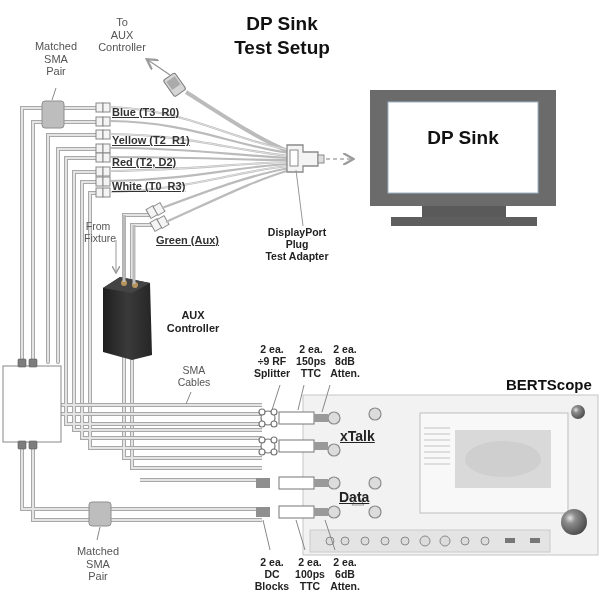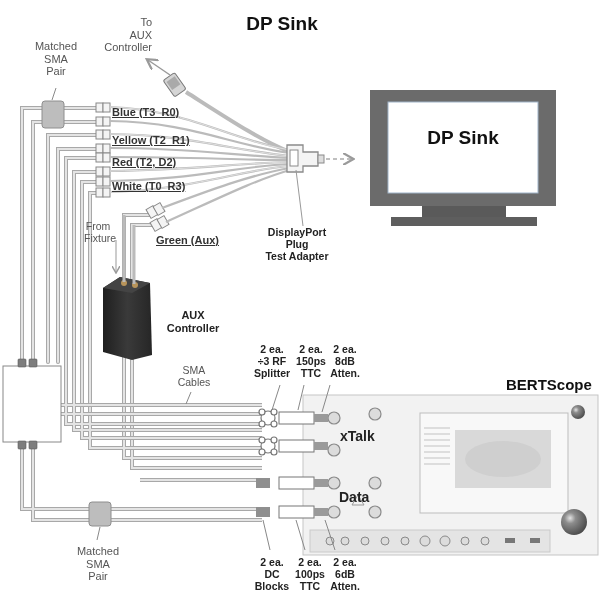--- a/index.html
+++ b/index.html
@@ -6,21 +6,21 @@
   #stage { position:relative; width:600px; height:598px; overflow:hidden; background:#fff; font-family:"Liberation Sans", "DejaVu Sans", sans-serif; }
   svg { position:absolute; left:0; top:0; }
   .lbl { position:absolute; text-align:center; color:#222; line-height:1.15; white-space:nowrap; }
   .lbl-light { color:#555; font-size:11px; font-weight:normal; }
   .lbl-bold { font-weight:bold; font-size:10.5px; color:#222; }
   .title { font-weight:bold; font-size:19px; color:#111; line-height:1.25; }
   .dut { font-weight:bold; font-size:19px; color:#111; line-height:1.25; }
   .isi { font-size:13px; color:#333; line-height:1.25; }
   .isi-big { font-size:17px; }
   .cable-lbl { position:absolute; font-weight:bold; font-size:11px; color:#333; white-space:nowrap;text-decoration:underline; }
-  .panel-lbl { position:absolute; font-weight:bold; font-size:14px; color:#222; }
+  .panel-lbl { position:absolute; font-weight:bold; font-size:14px; color:#222;text-decoration:underline; }
   .bs-title { position:absolute; font-weight:bold; font-size:15px; color:#111; }
 </style>
 </head>
 <body>
 
 <div id="stage">
 
 <svg width="600" height="598" viewBox="0 0 600 598">
   <defs>
     <linearGradient id="auxg" x1="0" x2="1" y1="0" y2="0">
@@ -257,23 +257,24 @@
     <line x1="191" y1="392" x2="186" y2="404"></line>
     <line x1="263" y1="520" x2="270" y2="550"></line>
     <line x1="296" y1="520" x2="305" y2="550"></line>
     <line x1="325" y1="520" x2="335" y2="550"></line>
     <line x1="100" y1="527" x2="97" y2="540"></line>
   </g>
 </svg>
 
 <div class="lbl title" style="left:222px;top:12px;width:120px;">
   <div>DP Sink</div>
-</div>
-
-<div class="lbl lbl-light" style="left:92px;top:16px;width:60px;text-align:right;">
+  <div>Test Setup</div>
+</div>
+
+<div class="lbl lbl-light" style="left:92px;top:16px;width:60px;">
   <div>To</div>
   <div>AUX</div>
   <div>Controller</div>
 </div>
 
 <div class="lbl lbl-light" style="left:28px;top:40px;width:56px;">
   <div>Matched</div>
   <div>SMA</div>
   <div>Pair</div>
 </div>
@@ -305,21 +306,21 @@
 </div>
 
 <div class="lbl lbl-light" style="left:172px;top:364px;width:44px;font-size:10.5px;">
   <div>SMA</div>
   <div>Cables</div>
 </div>
 
 
 <div class="lbl lbl-bold" style="left:250px;top:343px;width:44px;">
   <div>2 ea.</div>
-  <div>÷3 RF</div>
+  <div>÷9 RF</div>
   <div>Splitter</div>
 </div>
 <div class="lbl lbl-bold" style="left:294px;top:343px;width:34px;">
   <div>2 ea.</div>
   <div>150ps</div>
   <div>TTC</div>
 </div>
 <div class="lbl lbl-bold" style="left:328px;top:343px;width:34px;">
   <div>2 ea.</div>
   <div>8dB</div>

